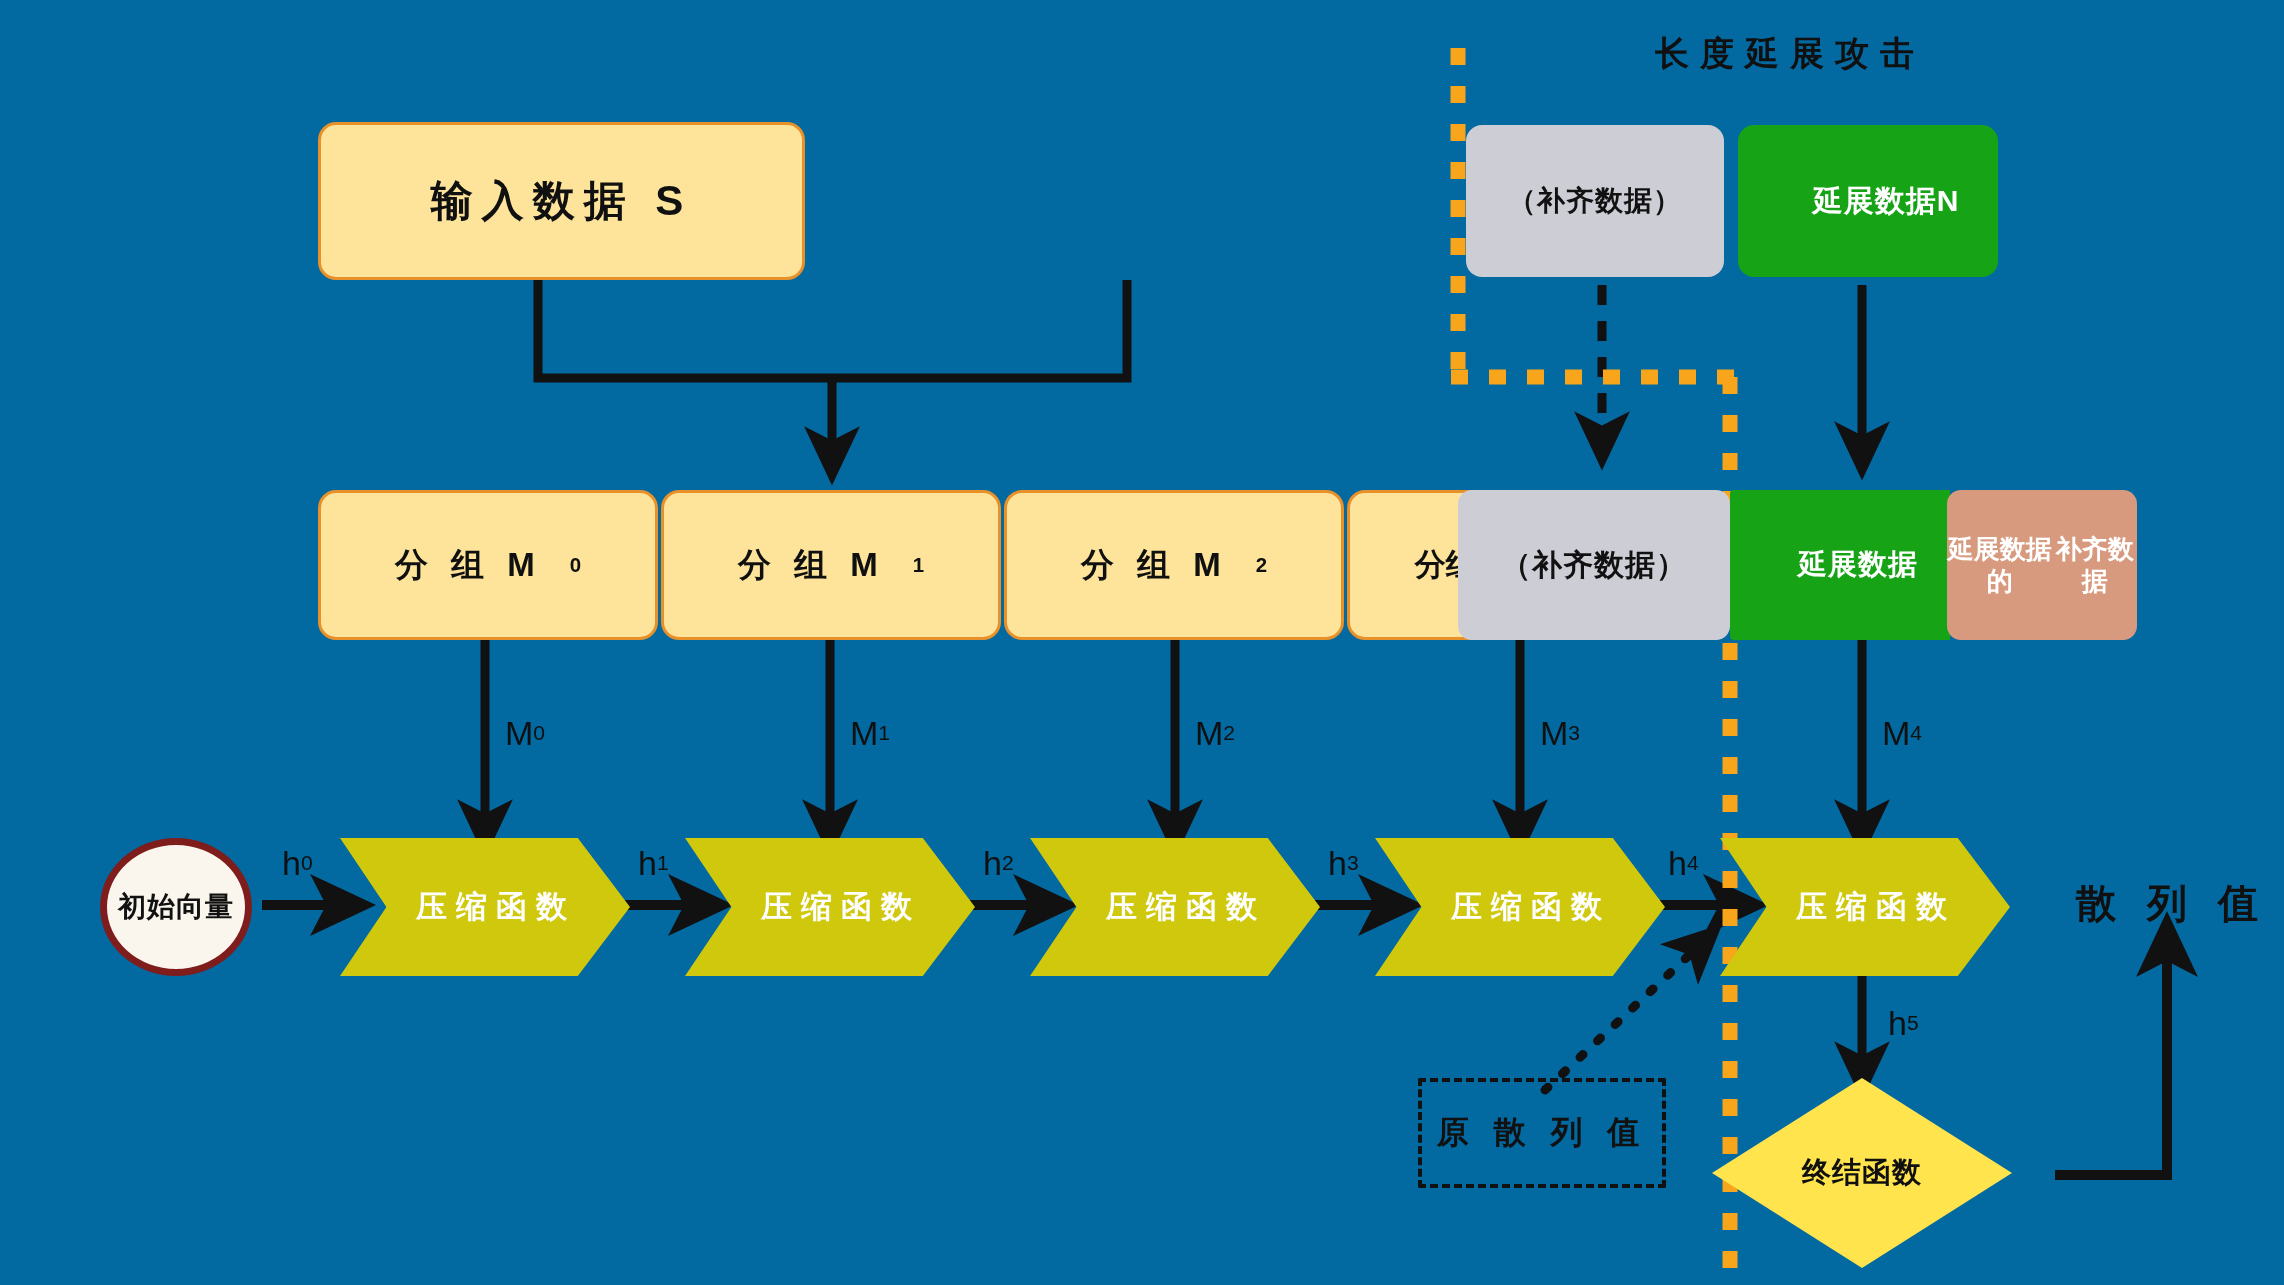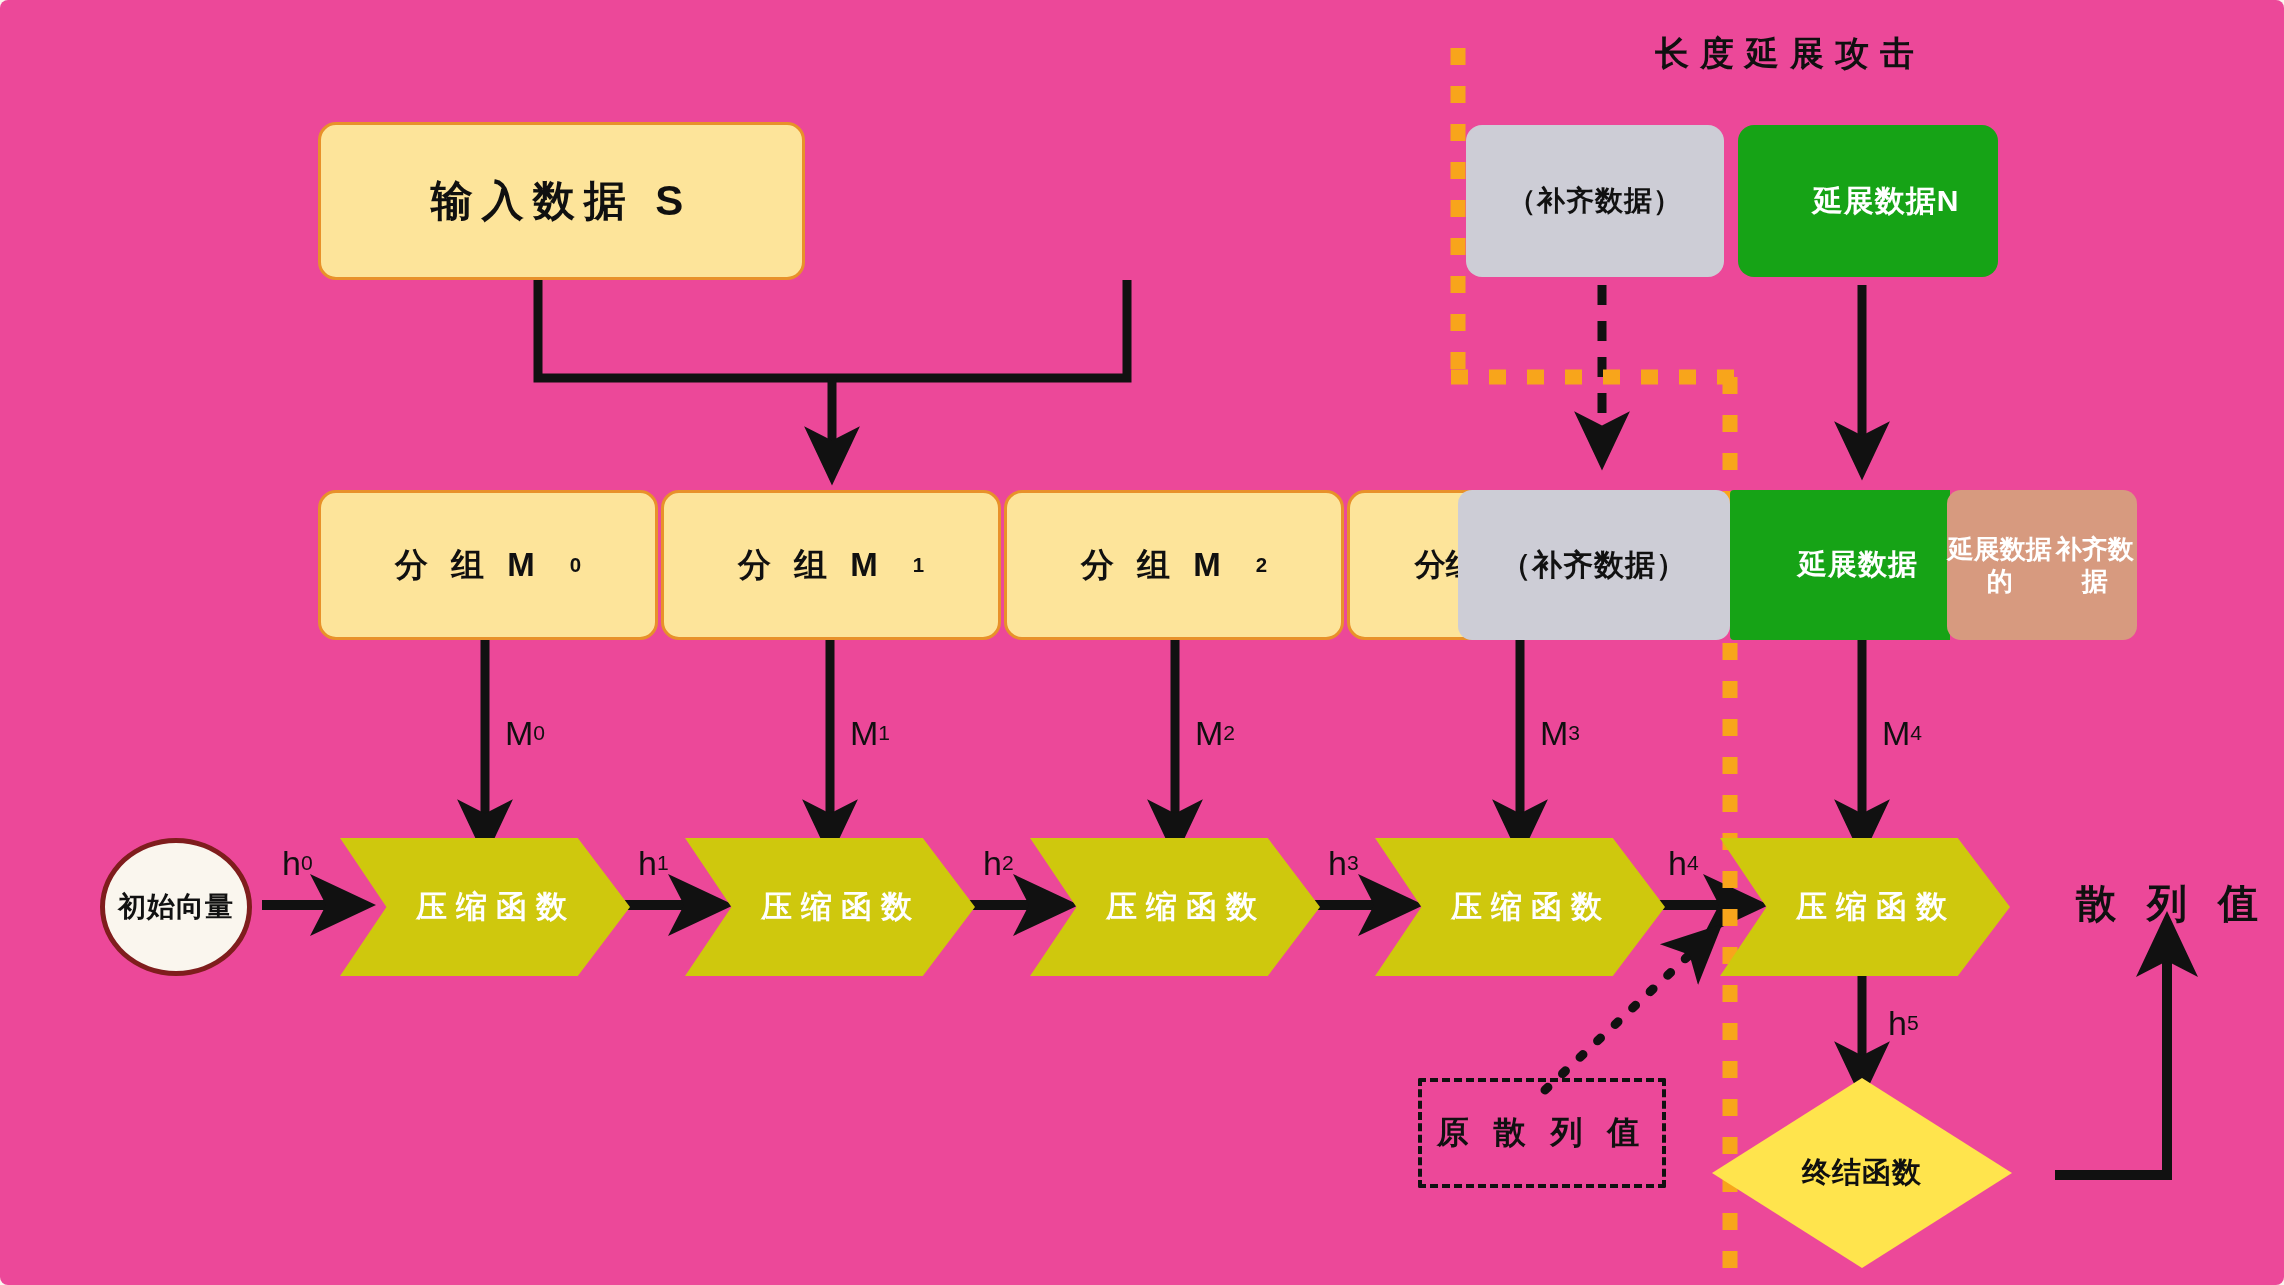--- a/index.html
+++ b/index.html
@@ -1,21 +1,20 @@
 <!DOCTYPE html>
 <html><head>
 <meta charset="utf-8">
 <style>
   html,body{margin:0;padding:0;background:#faf6ee;}
   #stage{
     position:relative;width:2284px;height:1285px;
-    background:#ec4899;
+    background:#0369a1;
     font-family:"Liberation Sans","DejaVu Sans",sans-serif;
     overflow:hidden;
-    border-radius:8px;
   }
   #svg-layer{position:absolute;left:0;top:0;width:2284px;height:1285px;pointer-events:none;}
 
   
   .node{position:absolute;box-sizing:border-box;display:flex;align-items:center;justify-content:center;text-align:center;}
 
   
   .databox{
     background:#fde49a;border:3px solid #e8912a;border-radius:18px;
     color:#101010;font-weight:bold;
@@ -44,21 +43,21 @@
 
   
   .chev{
     background:#cfc80d;color:#ffffff;font-weight:bold;font-size:31px;letter-spacing:9px;
     clip-path:polygon(0% 0%, 82% 0%, 100% 50%, 82% 100%, 0% 100%, 16% 50%);
     padding-left:22px;
   }
 
   
   .circlenode{
-    border:5px solid #7f1d1d;border-radius:50%;background:#faf6ee;
+    border:7px solid #7f1d1d;border-radius:50%;background:#faf6ee;
     color:#111;font-weight:bold;font-size:28px;letter-spacing:1px;
   }
 
   
   .diamond-wrap{position:absolute;}
   .diamond-shape{
     position:absolute;left:0;top:0;width:100%;height:100%;
     background:#ffe44d;
     clip-path:polygon(50% 0%, 100% 50%, 50% 100%, 0% 50%);
   }

